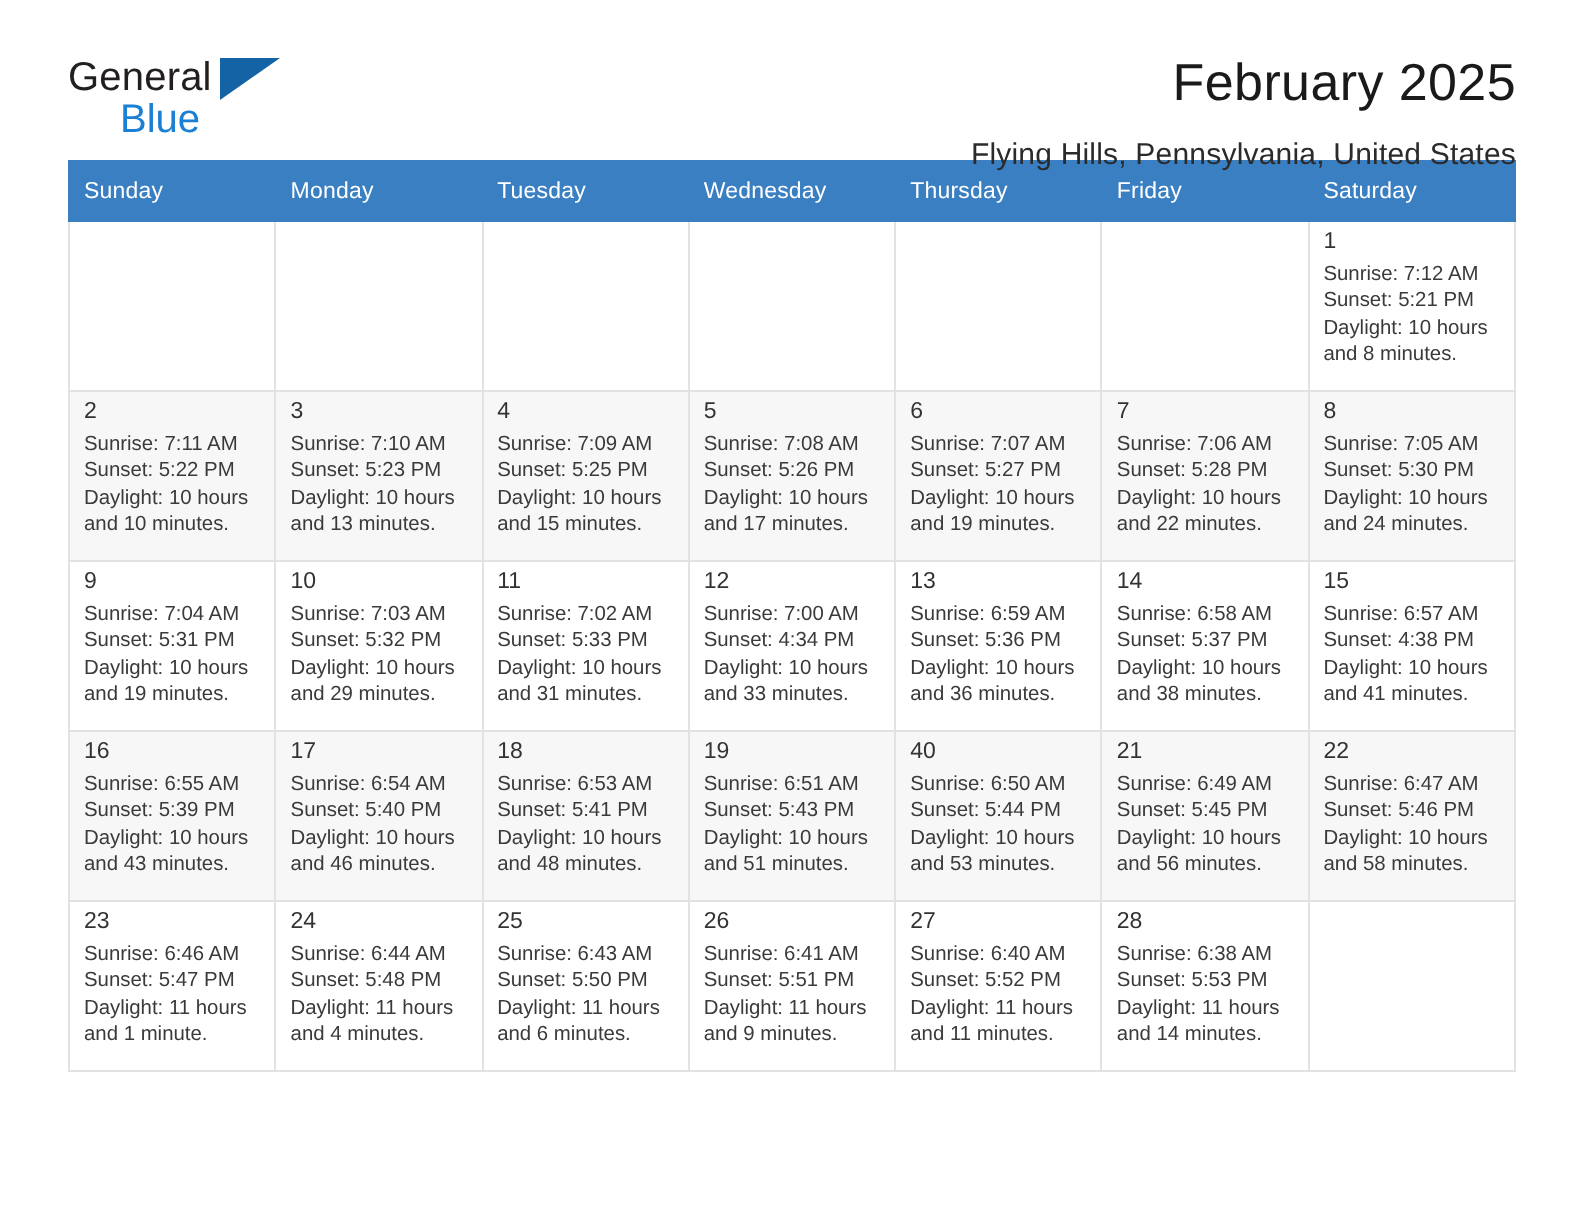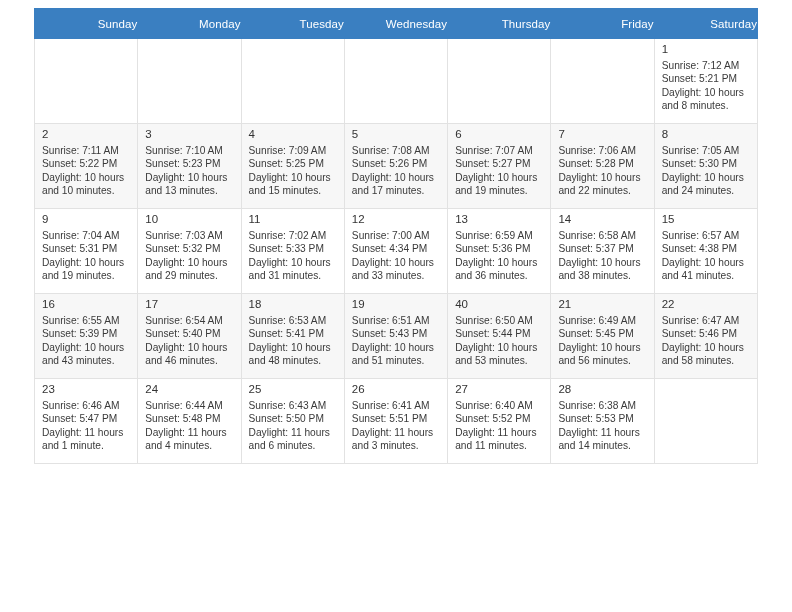--- a/index.html
+++ b/index.html
@@ -83,21 +83,21 @@
     width: 724px;
     border-collapse: collapse;
     table-layout: fixed;
     margin-top: 8px;
   }
   .calendar th {
     background: #3a7fc1;
     color: #ffffff;
     font-size: 11.5px;
     font-weight: normal;
-    text-align: right;
+    text-align: left;
     padding: 5px 0 5px 7px;
     height: 19px;
     border: 1px solid #3a7fc1;
     letter-spacing: 0.1px;
   }
   .calendar td {
     vertical-align: top;
     border: 1px solid #e2e2e2;
     height: 84px;
     padding: 0;
@@ -123,20 +123,34 @@
   }
   .empty-cell {
     background: #ffffff;
   }
 </style>
 </head>
 <body>
 
 <div class="page">
 
+  <div class="header">
+
+    <div class="brand">
+      <div class="brand-line1">General</div>
+      <div class="brand-triangle"></div>
+      <div class="brand-line2">Blue</div>
+    </div>
+
+    <div class="title-block">
+      <div class="cal-title">February 2025</div>
+      <div class="cal-subtitle">Flying Hills, Pennsylvania, United States</div>
+    </div>
+
+  </div>
 
   <table class="calendar">
     <thead>
       <tr>
         <th>Sunday</th>
         <th>Monday</th>
         <th>Tuesday</th>
         <th>Wednesday</th>
         <th>Thursday</th>
         <th>Friday</th>
@@ -383,21 +397,21 @@
               <div>Daylight: 11 hours</div>
               <div>and 6 minutes.</div>
             </div>
           </td>
           <td>
             <div class="daynum">26</div>
             <div class="lines">
               <div>Sunrise: 6:41 AM</div>
               <div>Sunset: 5:51 PM</div>
               <div>Daylight: 11 hours</div>
-              <div>and 3 minutes.</div>
+              <div>and 9 minutes.</div>
             </div>
           </td>
           <td>
             <div class="daynum">27</div>
             <div class="lines">
               <div>Sunrise: 6:40 AM</div>
               <div>Sunset: 5:52 PM</div>
               <div>Daylight: 11 hours</div>
               <div>and 11 minutes.</div>
             </div>

